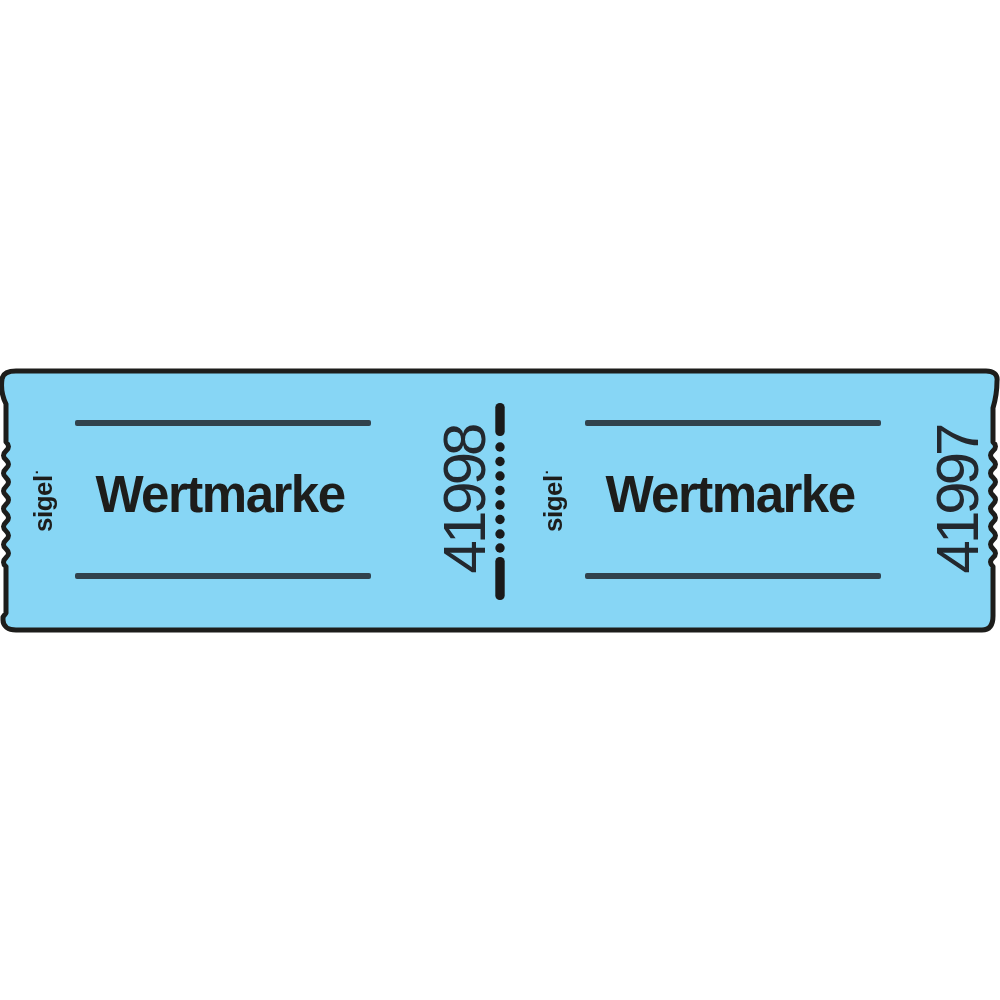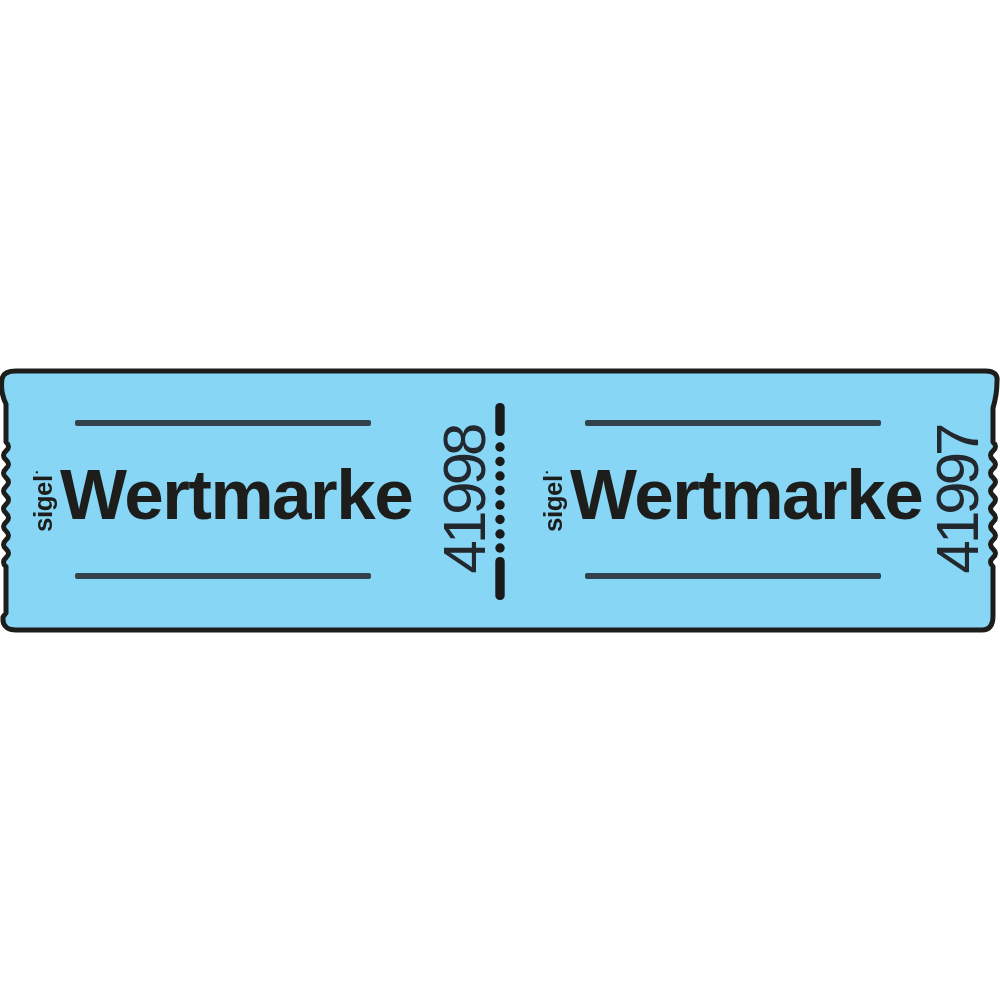--- a/index.html
+++ b/index.html
@@ -61,21 +61,21 @@
   }
   .rule-top    { top: 52px; }
   .rule-bottom { top: 205px; }
   .word {
     position: absolute;
     left: 60px;
     width: 320px;
     top: 92px;
     line-height: 70px;
     text-align: center;
-    font-size: 71px;
+    font-size: 51px;
     font-weight: 700;
     letter-spacing: -1.5px;
     color: #1d1d1b;
     white-space: nowrap;
   }
   .serial {
     position: absolute;
     left: 465px;
     top: 132px;
     transform: translate(-50%, -50%) rotate(-90deg);

